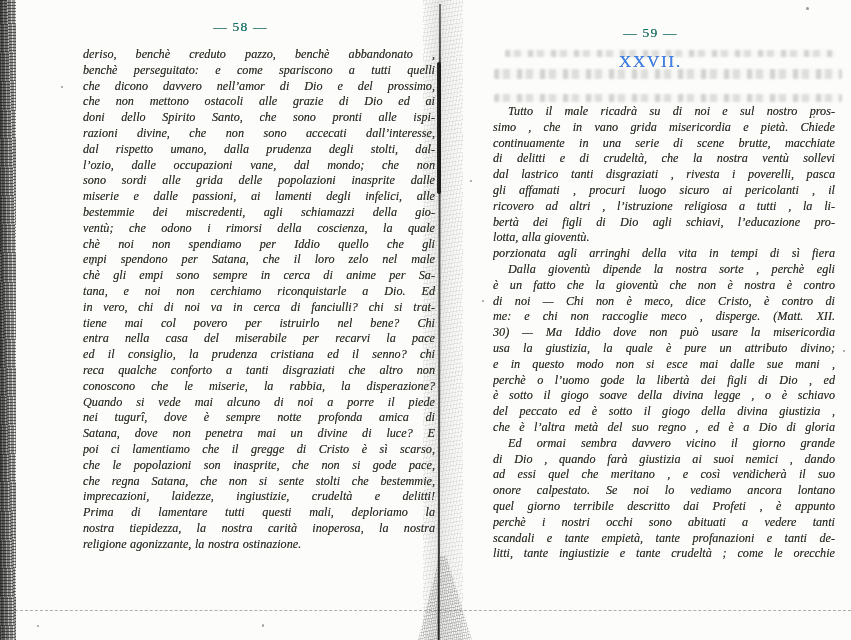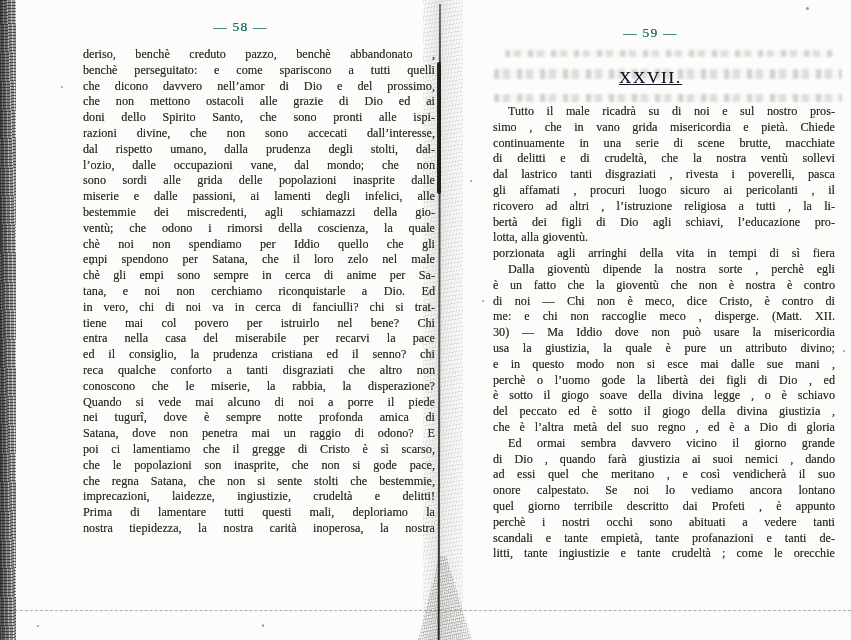--- a/index.html
+++ b/index.html
@@ -10,25 +10,25 @@
   }
   
   .page-header {
     position:absolute; width:315px; text-align:center;
     font-size:13.5px; letter-spacing:1.2px; color:#0f766e;
     text-shadow:0 0 .5px rgba(46,45,38,.65);
   }
   #left-header  { left:83px;  top:19px; }
   #right-header { left:493px; top:25px; }
   .chapter-heading {
-    position:absolute; left:493px; top:68px; width:315px; text-align:center;
-    font-size:17px; letter-spacing:1.8px; color:#0f172a;
-    text-shadow:0 0 .5px rgba(46,45,38,.7); z-index:3;text-decoration:underline;
+    position:absolute; left:493px; top:52px; width:315px; text-align:center;
+    font-size:17px; letter-spacing:1.8px; color:#3b82f6;
+    text-shadow:0 0 .5px rgba(46,45,38,.7); z-index:3;
   }
-  .text-block { position:absolute; z-index:2; }
+  .text-block { position:absolute; z-index:2;font-style:italic; }
   #left-text  { left:83px;  top:47px;  width:352px; }
   #right-text { left:493px; top:104px; width:342px; }
   .textline {
     height:15.8px; line-height:15.9px; font-size:12.2px; color:#2e2d26;
     overflow:hidden; text-align:left; word-spacing:.5px;
     text-shadow:0 0 .45px rgba(46,45,38,.6);
   }
   .textline.just { text-align:justify; text-align-last:justify; }
   .textline.indent { padding-left:15px; }
   
@@ -103,27 +103,28 @@
       <div class="textline just">chè gli empi sono sempre in cerca di anime per Sa-</div>
       <div class="textline just">tana, e noi non cerchiamo riconquistarle a Dio. Ed</div>
       <div class="textline just">in vero, chi di noi va in cerca di fanciulli? chi si trat-</div>
       <div class="textline just">tiene mai col povero per istruirlo nel bene? Chi</div>
       <div class="textline just">entra nella casa del miserabile per recarvi la pace</div>
       <div class="textline just">ed il consiglio, la prudenza cristiana ed il senno? chi</div>
       <div class="textline just">reca qualche conforto a tanti disgraziati che altro non</div>
       <div class="textline just">conoscono che le miserie, la rabbia, la disperazione?</div>
       <div class="textline just">Quando si vede mai alcuno di noi a porre il piede</div>
       <div class="textline just">nei tugurî, dove è sempre notte profonda amica di</div>
-      <div class="textline just">Satana, dove non penetra mai un raggio di odono? E</div>
+      <div class="textline just">Satana, dove non penetra mai un divine di luce? E</div>
       <div class="textline just">poi ci lamentiamo che il gregge di Cristo è sì scarso,</div>
       <div class="textline just">che le popolazioni son inasprite, che non si gode pace,</div>
       <div class="textline just">che regna Satana, che non si sente stolti che bestemmie,</div>
       <div class="textline just">imprecazioni, laidezze, ingiustizie, crudeltà e delitti!</div>
       <div class="textline just">Prima di lamentare tutti questi mali, deploriamo la</div>
       <div class="textline just">nostra tiepidezza, la nostra carità inoperosa, la nostra</div>
+      <div class="textline">religione agonizzante, la nostra ostinazione.</div>
     </div>
 
   <div id="right-header" class="page-header">— 59 —</div>
   <div class="chapter-heading">XXVII.</div>
   <div id="right-text" class="text-block">
       <div class="textline just indent">Tutto il male ricadrà su di noi e sul nostro pros-</div>
       <div class="textline just">simo , che in vano grida misericordia e pietà. Chiede</div>
       <div class="textline just">continuamente in una serie di scene brutte, macchiate</div>
       <div class="textline just">di delitti e di crudeltà, che la nostra ventù sollevi</div>
       <div class="textline just">dal lastrico tanti disgraziati , rivesta i poverelli, pasca</div>

